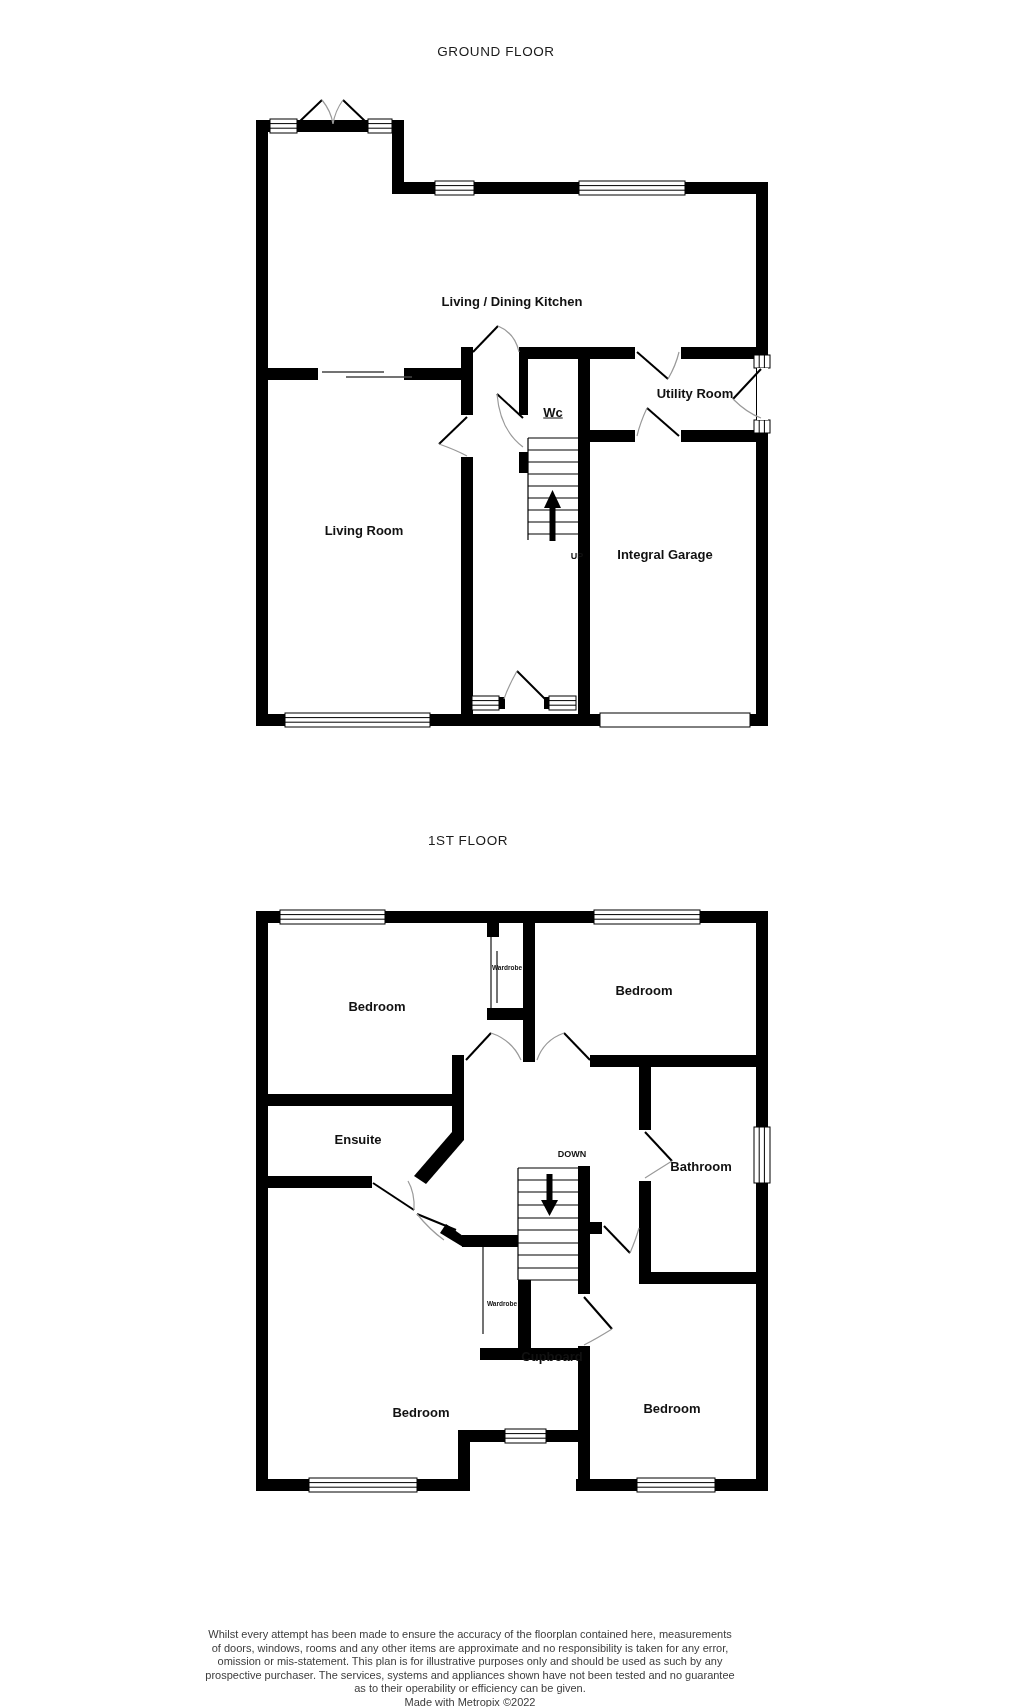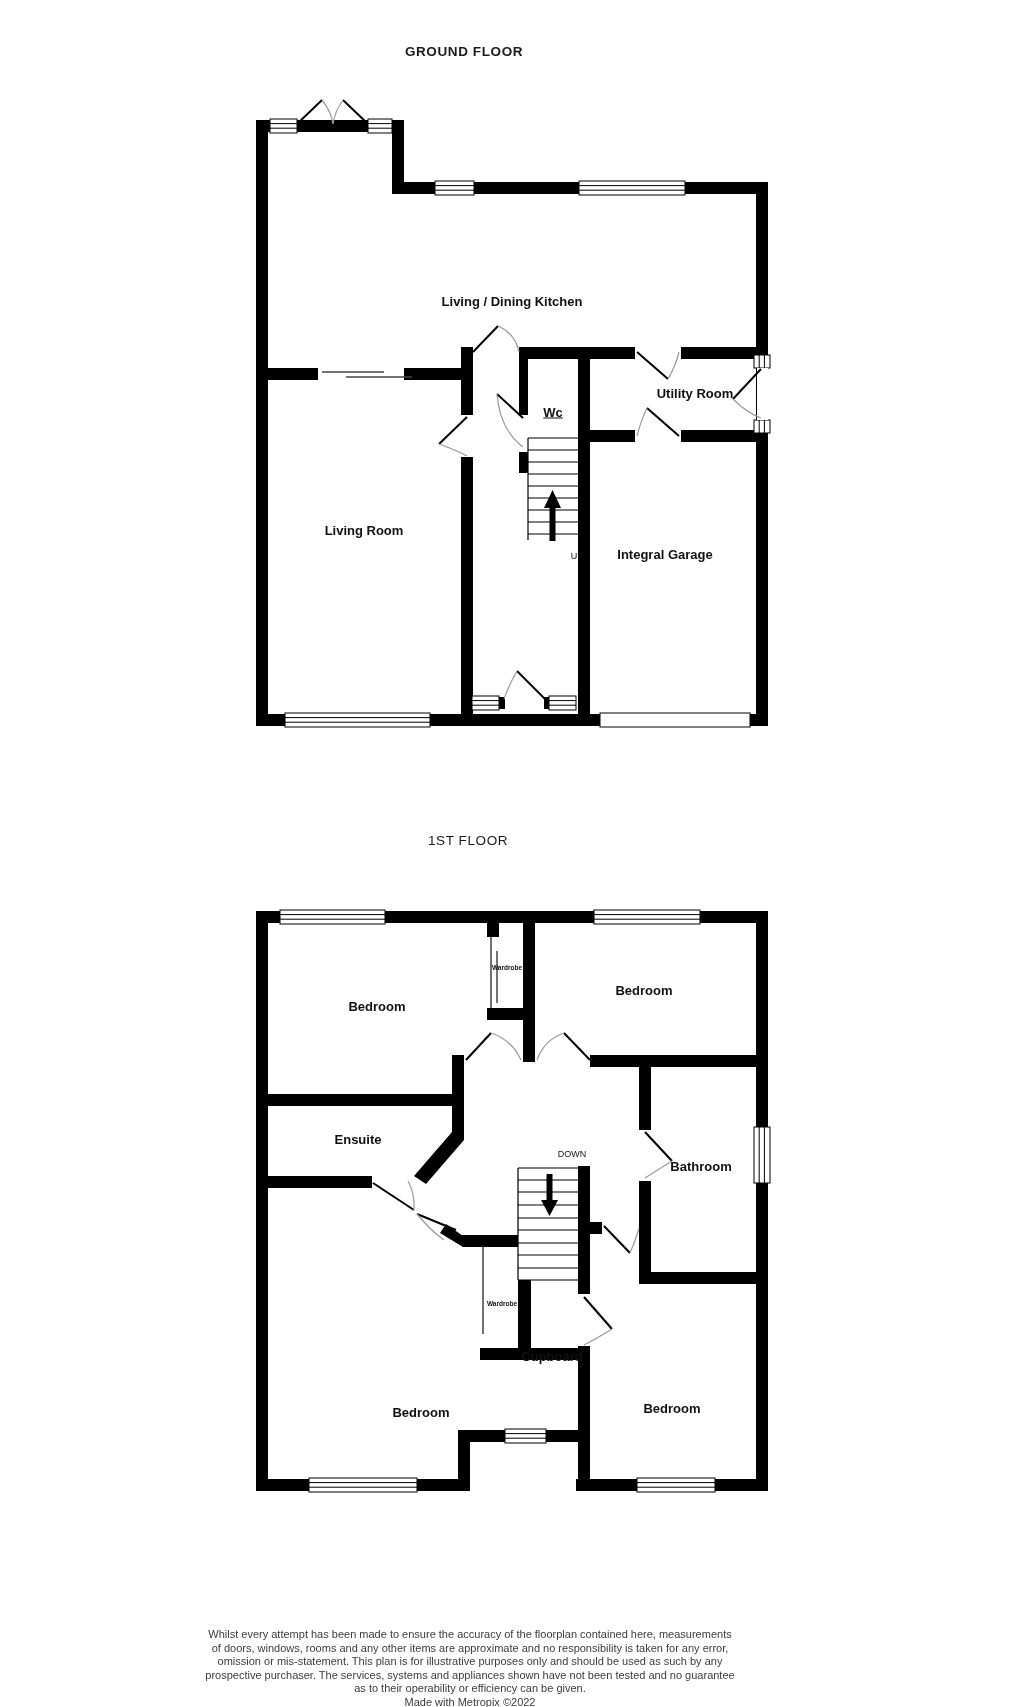--- a/index.html
+++ b/index.html
@@ -3,21 +3,21 @@
 <meta charset="utf-8">
 <style>
   html,body{margin:0;padding:0;background:#ffffff;}
   .page{position:relative;width:1024px;height:1707px;background:#ffffff;overflow:hidden;
         font-family:"Liberation Sans", sans-serif;}
   .plan-svg{position:absolute;left:0;top:0;}
   .label{position:absolute;transform:translate(-50%,-50%);white-space:nowrap;color:#111;}
   .floor-title{font-size:13.5px;font-weight:400;letter-spacing:.6px;color:#1b1b1b;}
   .room-label{font-size:13px;font-weight:bold;}
   .small-label{font-size:6.5px;font-weight:bold;}
-  .dir-label{font-size:9px;font-weight:400;padding-left:48px;}
+  .dir-label{font-size:9px;font-weight:700;padding-left:48px;}
   .disclaimer{position:absolute;left:140px;top:1628px;width:660px;text-align:center;
               font-size:11px;line-height:13.6px;color:#3c3c3c;}
   .disclaimer div{white-space:nowrap;}
 </style>
 </head>
 <body>
 
 <div class="page">
 
 <svg class="plan-svg" width="1024" height="1707" viewBox="0 0 1024 1707">
@@ -274,21 +274,21 @@
         <path d="M414,1210 Q415,1193 408,1181" stroke="#9a9a9a" stroke-width="1.2"></path>
       </g>
       <g>
         <path d="M456,1230 L417,1214" stroke="#000" stroke-width="2"></path>
         <path d="M417,1214 Q430,1230 444,1240" stroke="#9a9a9a" stroke-width="1.2"></path>
       </g>
     </g>
   </g>
 </svg>
 
-<div class="label floor-title" style="left:464px;top:51px;font-weight:bold;">GROUND FLOOR</div>
+<div class="label floor-title" style="left:496px;top:51px;">GROUND FLOOR</div>
 <div class="label room-label" style="left:512px;top:262px;margin-top:39px;">Living / Dining Kitchen</div>
 <div class="label room-label" style="left:364px;top:530px;">Living Room</div>
 <div class="label room-label" style="left:553px;top:412px;text-decoration:underline;">Wc</div>
 <div class="label room-label" style="left:695px;top:393px;">Utility Room</div>
 <div class="label room-label" style="left:665px;top:554px;">Integral Garage</div>
 <div class="label dir-label" style="left:553px;top:556px;">UP</div>
 
 <div class="label floor-title" style="left:468px;top:840px;">1ST FLOOR</div>
 <div class="label room-label" style="left:377px;top:1006px;">Bedroom</div>
 <div class="label room-label" style="left:644px;top:990px;">Bedroom</div>

